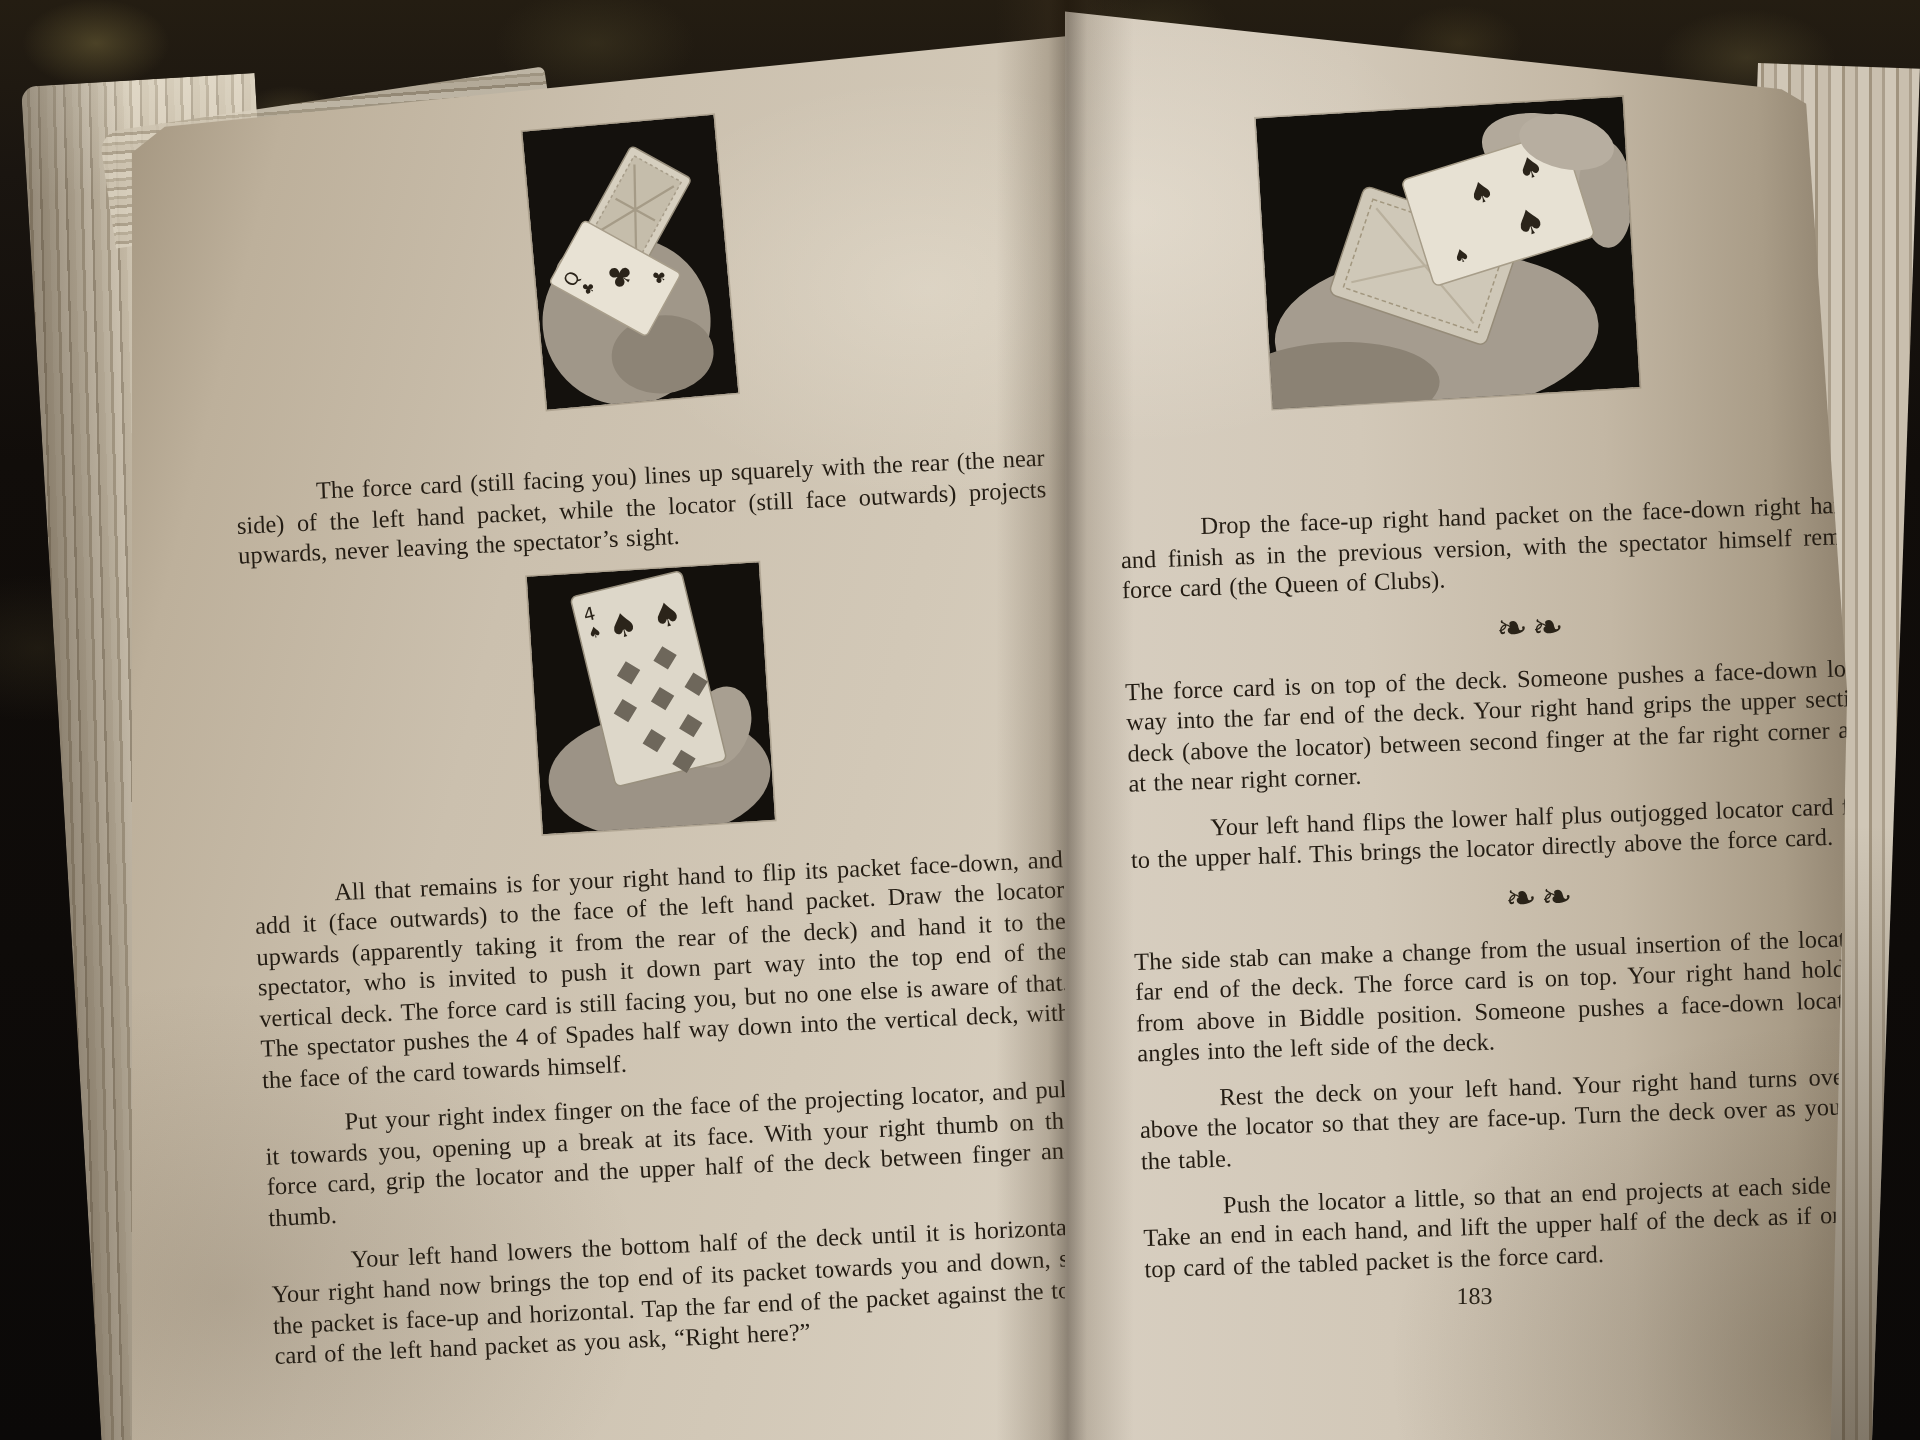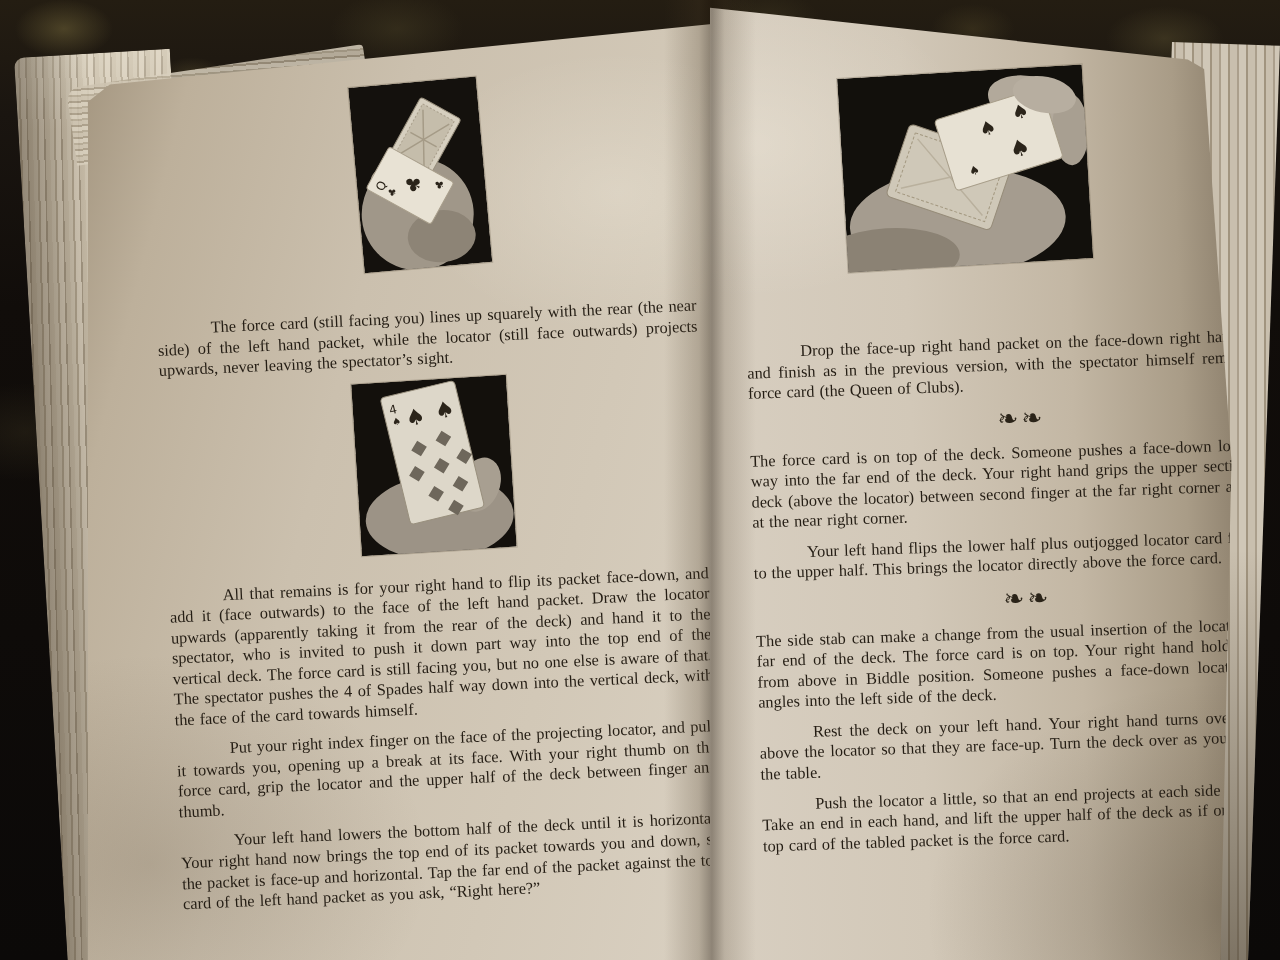--- a/index.html
+++ b/index.html
@@ -182,16 +182,17 @@
 
       <p class="para indent">Drop the face-up right hand packet on the face-down right hand packet, and finish as in the previous version, with the spectator himself removing the force card (the Queen of Clubs).</p>
       <div class="ornament">❧❧</div>
       <p class="para">The force card is on top of the deck. Someone pushes a face-down locator part way into the far end of the deck. Your right hand grips the upper section of the deck (above the locator) between second finger at the far right corner and thumb at the near right corner.</p>
       <p class="para indent">Your left hand flips the lower half plus outjogged locator card face-up on to the upper half. This brings the locator directly above the force card.</p>
       <div class="ornament">❧❧</div>
       <p class="para">The side stab can make a change from the usual insertion of the locator into the far end of the deck. The force card is on top. Your right hand holds the deck from above in Biddle position. Someone pushes a face-down locator at right angles into the left side of the deck.</p>
       <p class="para indent">Rest the deck on your left hand. Your right hand turns over the cards above the locator so that they are face-up. Turn the deck over as you place it on the table.</p>
       <p class="para indent">Push the locator a little, so that an end projects at each side of the deck. Take an end in each hand, and lift the upper half of the deck as if on a tray. The top card of the tabled packet is the force card.</p>
     </div>
+    <div class="pageno pageno-right">183</div>
   </div>
 
   <div class="gutter"></div>
 </div>
 
 </body></html>

